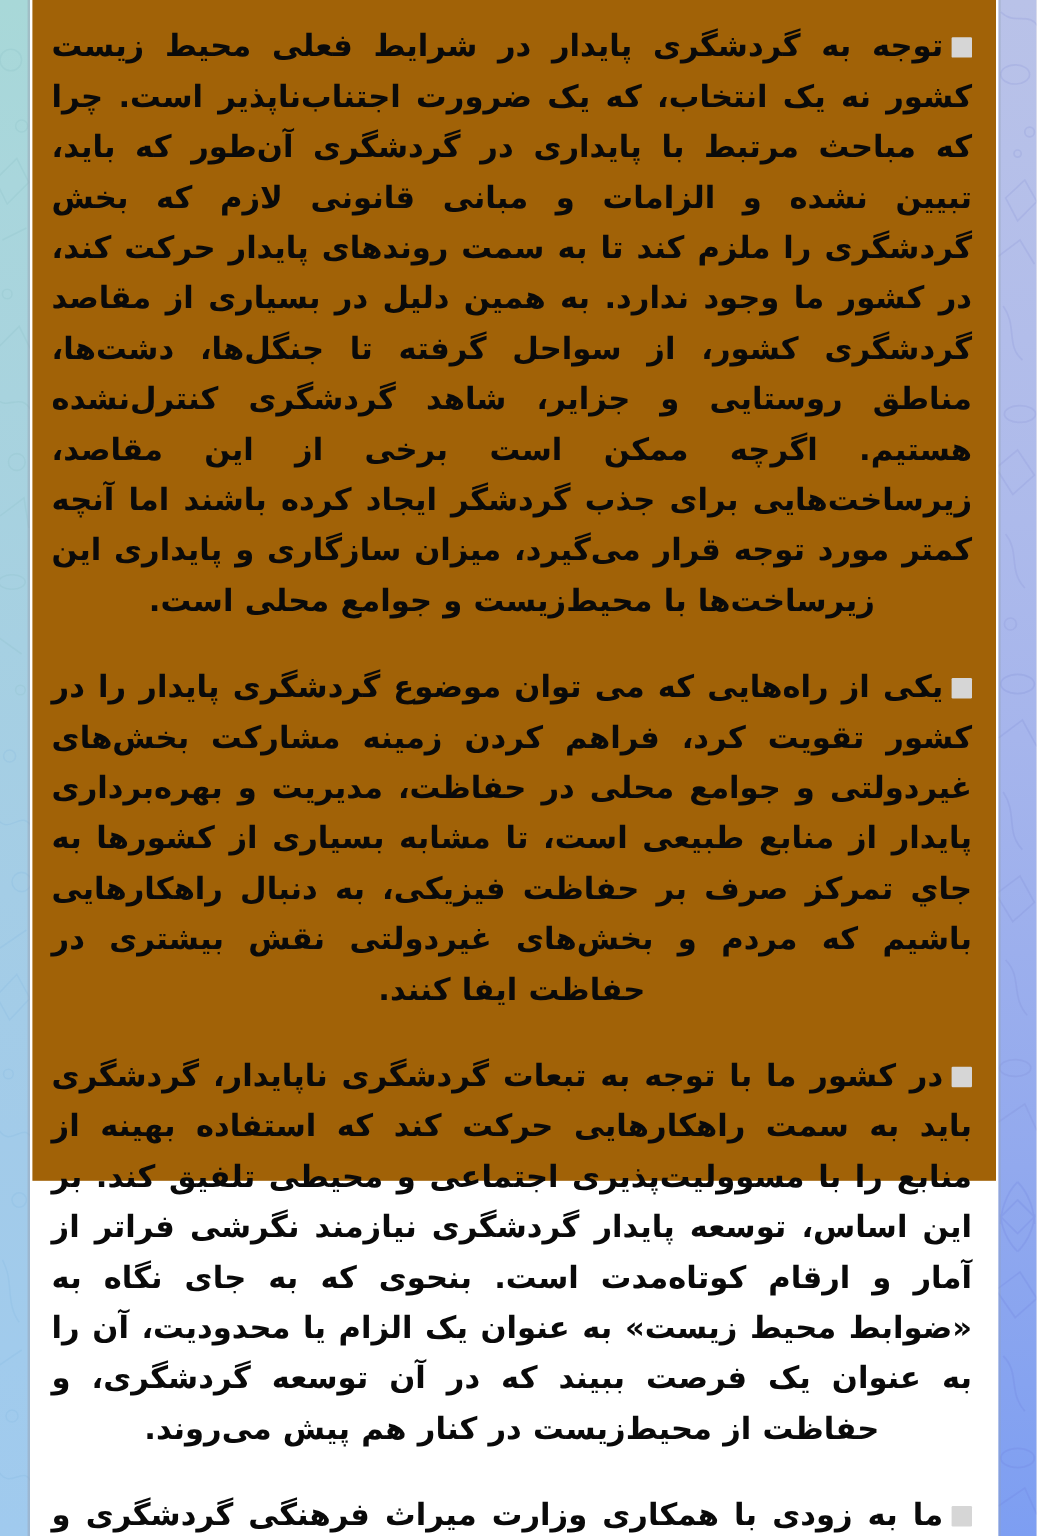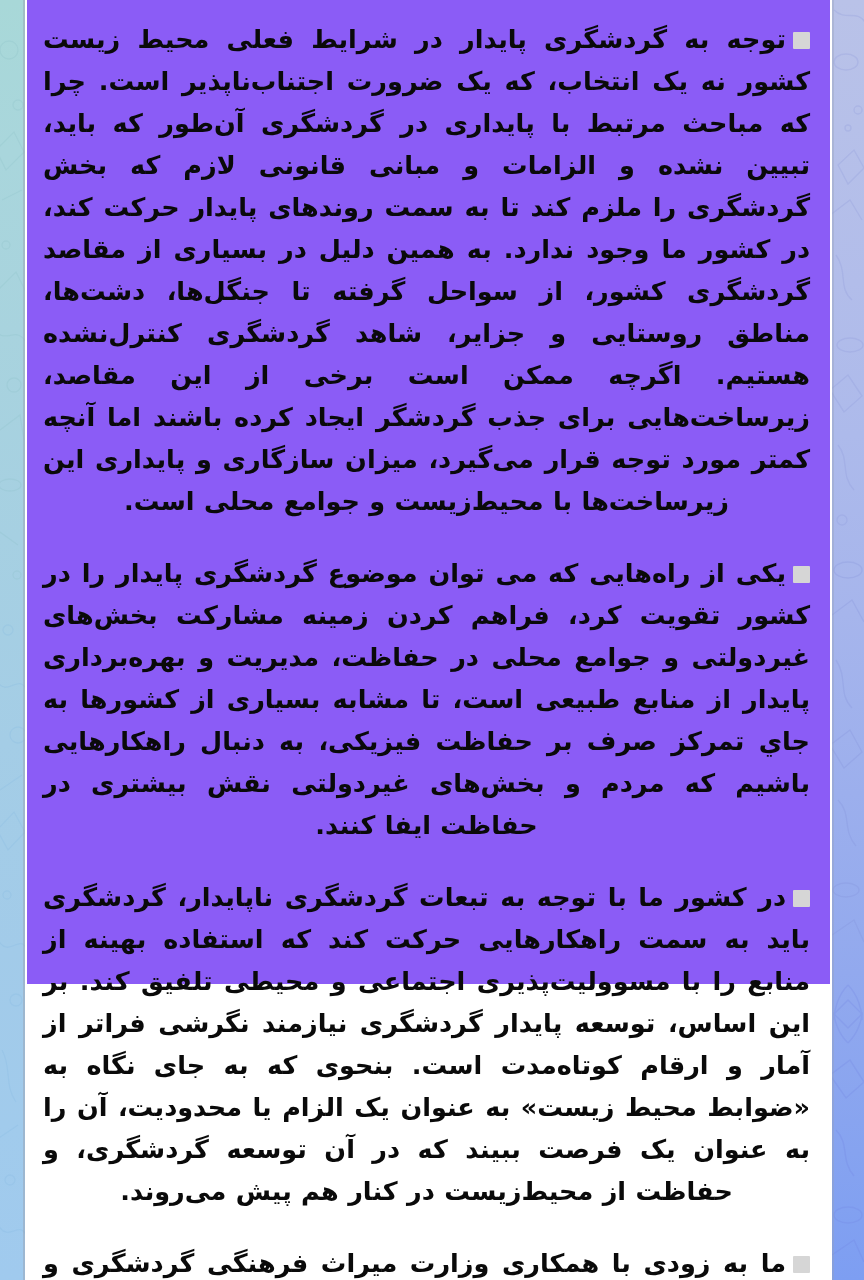--- a/index.html
+++ b/index.html
@@ -83,21 +83,21 @@
     opacity: 0.42;
   }
 
   
   .content {
     position: absolute;
     left: 27px;
     top: 0;
     right: 34px;
     height: 984px;
-    background: #8b5cf6;
+    background: #a16207;
     box-sizing: border-box;
     padding: 18px 20px 10px 16px;
   }
 
   .para {
     direction: rtl;
     text-align: justify;
     text-align-last: center;
     color: #0a0a0a;
     font-size: 25.5px;

